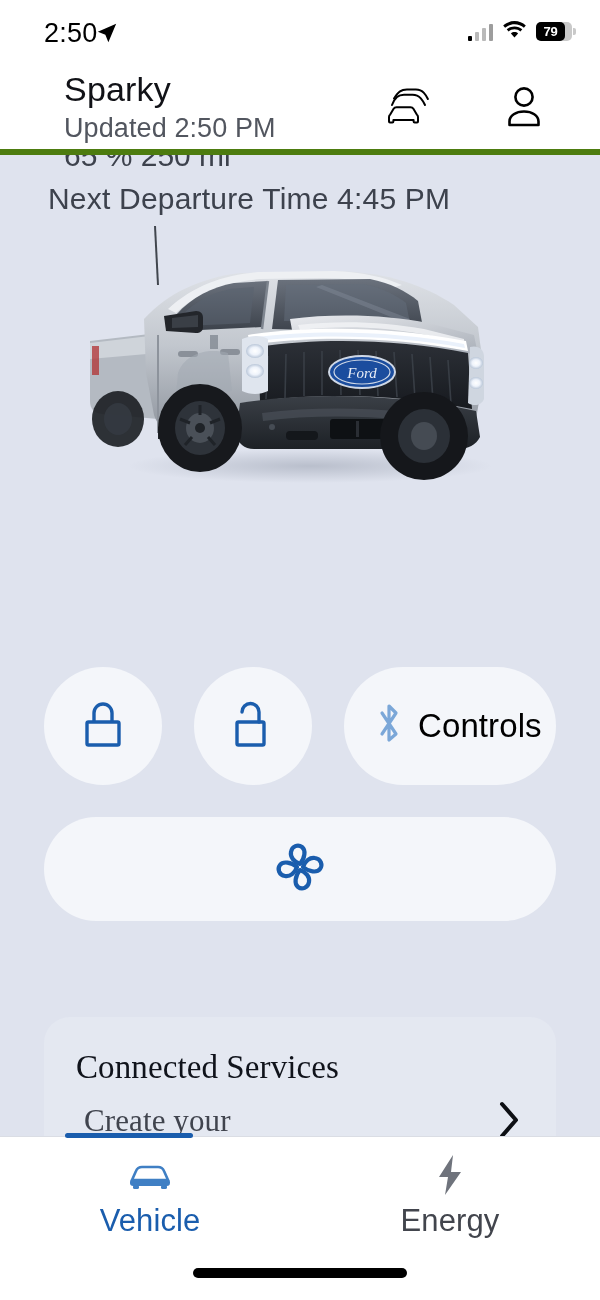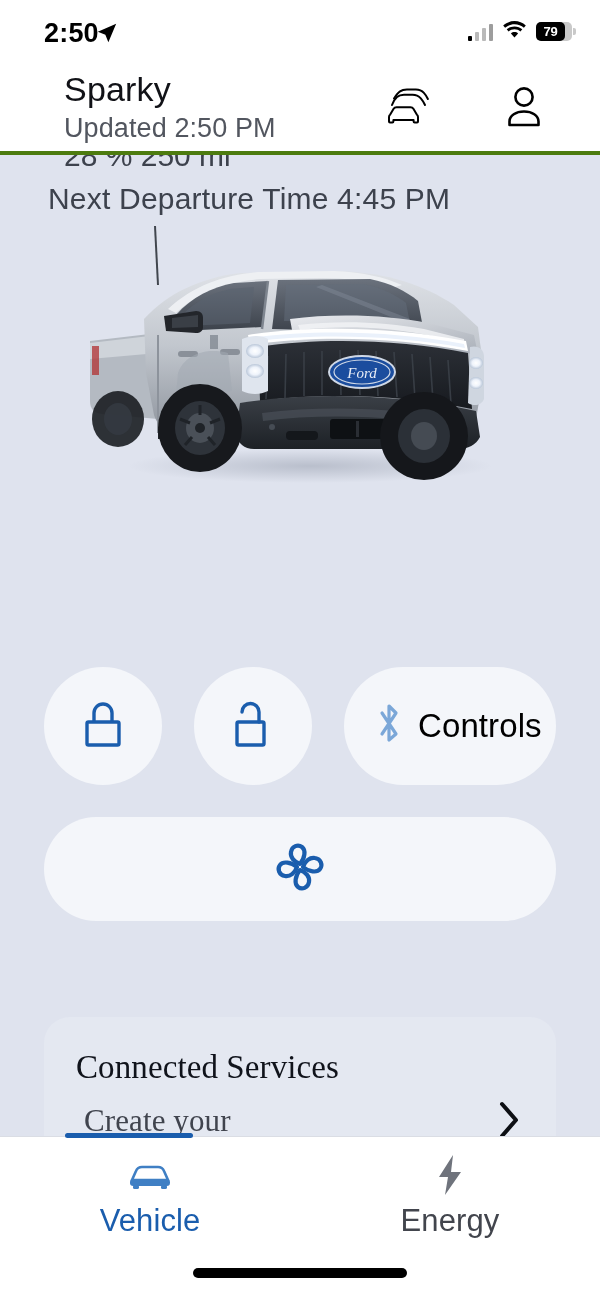--- a/index.html
+++ b/index.html
@@ -12,21 +12,21 @@
   }
   #phone { width:600px; height:1300px; position:relative; background:#dfe3ee; }
 
   
   .statusbar{
     position:absolute; top:0; left:0; width:600px; height:62px;
     background:#ffffff; z-index:30;
   }
   .sb-time{
     position:absolute; left:44px; top:18px;
-    font-size:27px; font-weight:700; color:#000; letter-spacing:.2px;
+    font-size:27px; font-weight:400; color:#000; letter-spacing:.2px;
   }
   .sb-loc{ position:absolute; left:96px; top:22px; }
   .sb-right{ position:absolute; right:28px; top:20px; display:flex; align-items:center; gap:9px; }
   .bars{ display:flex; align-items:flex-end; gap:3px; height:18px; }
   .bars i{ display:block; width:4px; background:#000; border-radius:1px; }
   .bars i:nth-child(1){ height:5px;  background:#000; }
   .bars i:nth-child(2){ height:9px;  background:#b9b9b9; }
   .bars i:nth-child(3){ height:13px; background:#b9b9b9; }
   .bars i:nth-child(4){ height:17px; background:#9d9d9d; }
   .batt{ position:relative; width:36px; height:19px; }
@@ -44,21 +44,21 @@
   }
   .batt-tip{
     position:absolute; right:-4px; top:6px; width:3px; height:7px;
     background:#c9c9c9; border-radius:0 2px 2px 0;
   }
 
   
   .header{
     position:absolute; top:62px; left:0; width:600px; height:93px;
     background:#ffffff; z-index:25;
-    border-bottom:4px solid #4d7c0f;
+    border-bottom:6px solid #4d7c0f;
     overflow:hidden;
   }
   .veh-name{
     position:absolute; left:64px; top:8px;
     font-size:34px; color:#111217; font-weight:400; letter-spacing:.2px;
   }
   .veh-updated{
     position:absolute; left:64px; top:51px;
     font-size:27px; color:#52565f; font-weight:400; letter-spacing:.1px;
   }
@@ -207,21 +207,21 @@
         <svg width="40" height="44" viewBox="0 0 40 44">
           <circle cx="20" cy="12" r="8.6" fill="none" stroke="#000" stroke-width="2.6"></circle>
           <path d="M5.5 40v-3.5C5.5 30.4 12 26.5 20 26.5S34.5 30.4 34.5 36.5V40z" fill="none" stroke="#000" stroke-width="2.6" stroke-linejoin="round"></path>
         </svg>
       </span>
     </div>
   </div>
 
   <div class="scroll">
 
-    <span class="clip-line">28 % 250 mi</span>
+    <span class="clip-line">65 % 250 mi</span>
 
     <span class="departure">Next Departure Time 4:45 PM</span>
 
     <div class="truck-wrap">
       <svg viewBox="0 0 456 270" xmlns="http://www.w3.org/2000/svg">
         <defs>
           <linearGradient id="bodyG" x1="0" y1="0" x2="0" y2="1">
             <stop offset="0" stop-color="#dfe2e7"></stop>
             <stop offset=".45" stop-color="#c2c7ce"></stop>
             <stop offset="1" stop-color="#8d939c"></stop>

